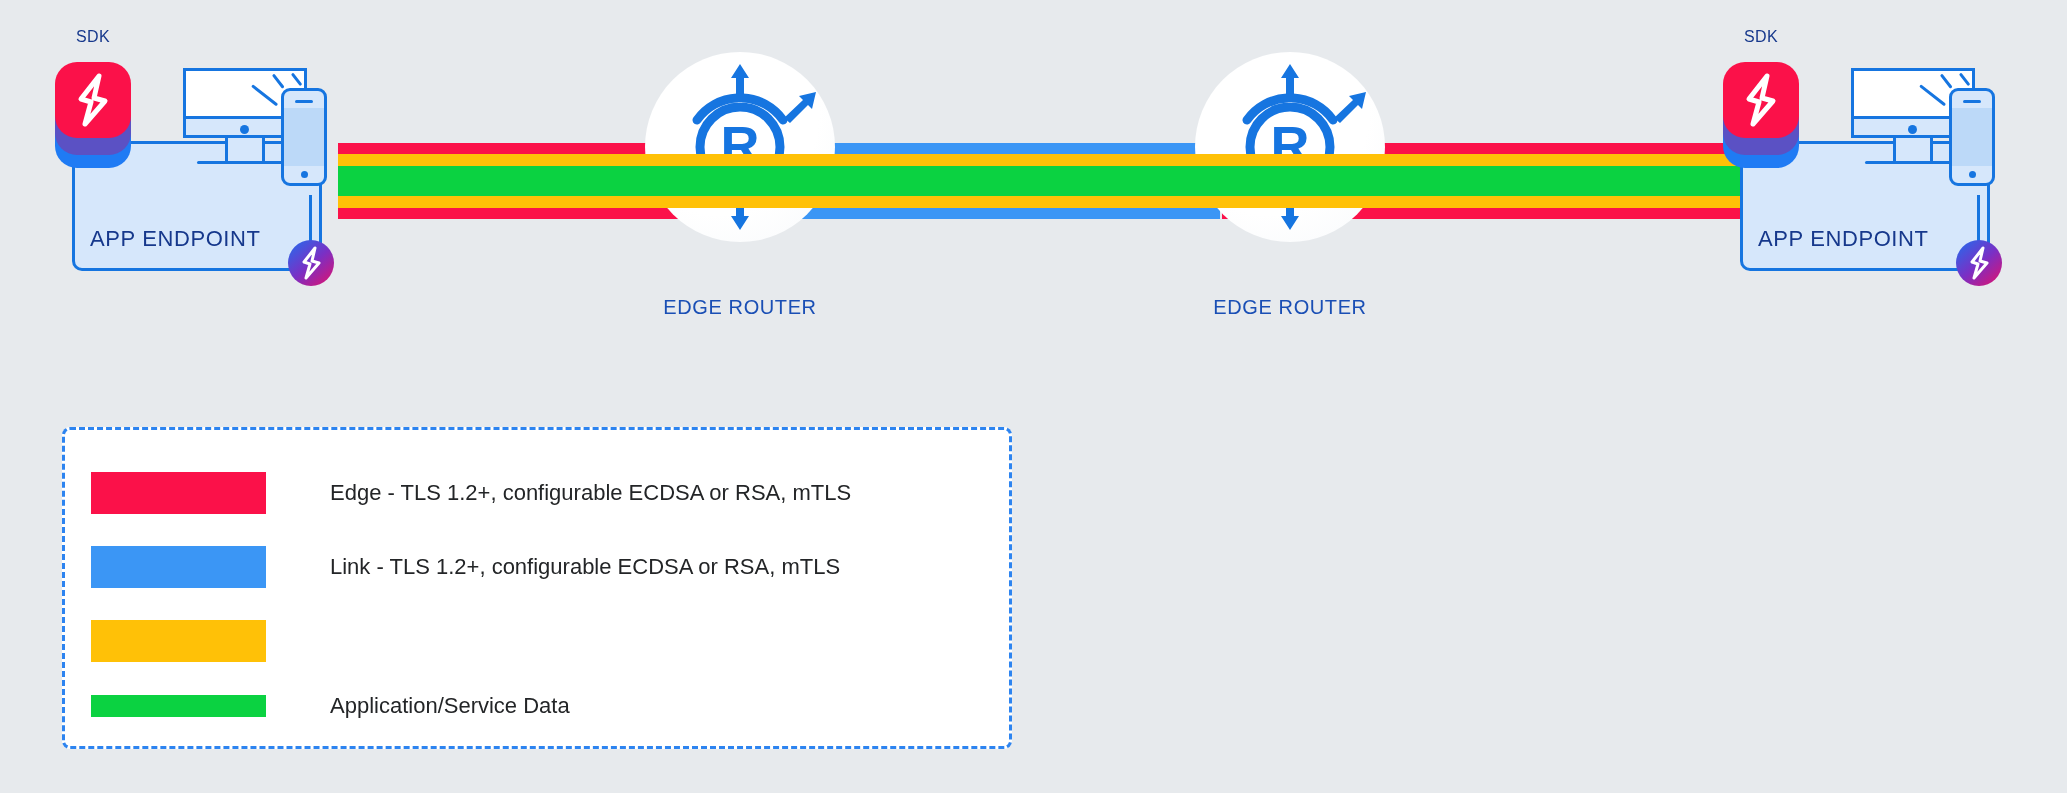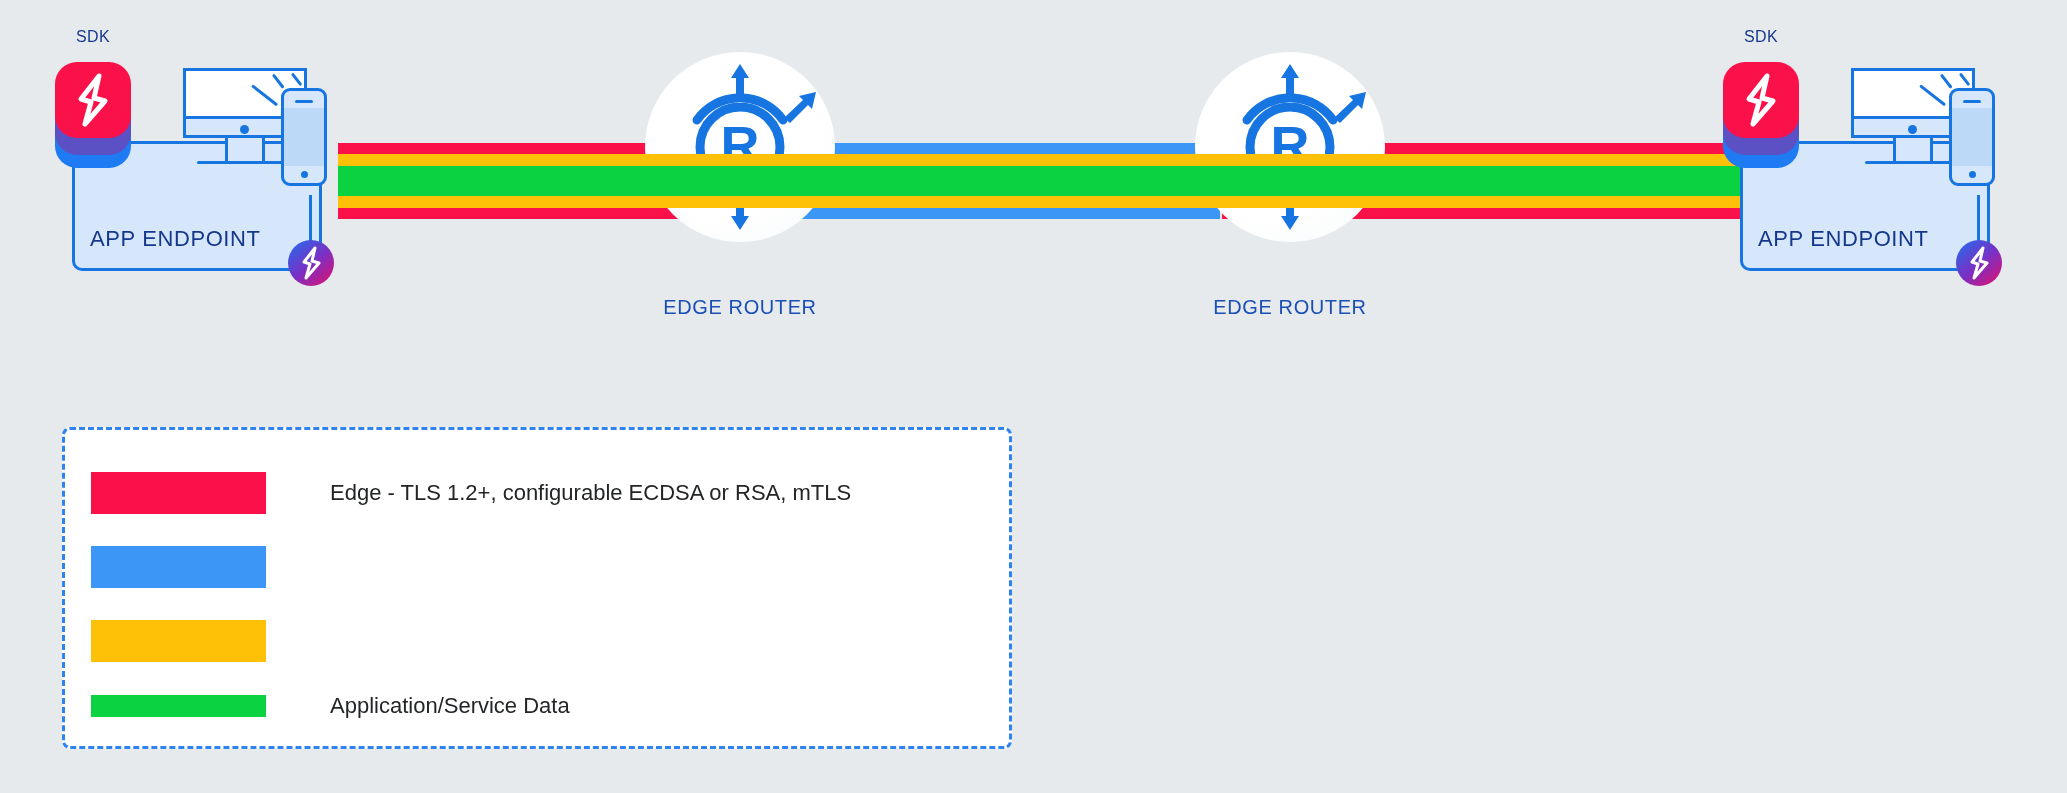--- a/index.html
+++ b/index.html
@@ -404,20 +404,21 @@
 
   <div class="legend">
 
     <div class="legend-row">
       <div class="legend-swatch" style="background:#fb1149"></div>
       <div class="legend-text">Edge - TLS 1.2+, configurable ECDSA or RSA, mTLS</div>
     </div>
 
     <div class="legend-row">
       <div class="legend-swatch" style="background:#3b96f5"></div>
+      <div class="legend-text">Link - TLS 1.2+, configurable ECDSA or RSA, mTLS</div>
     </div>
 
     <div class="legend-row">
       <div class="legend-swatch" style="background:#ffc107"></div>
     </div>
 
     <div class="legend-row" style="height:56px;text-align:center;">
       <div class="legend-swatch" style="background:#0bd241; height:22px;"></div>
       <div class="legend-text">Application/Service Data</div>
     </div>

